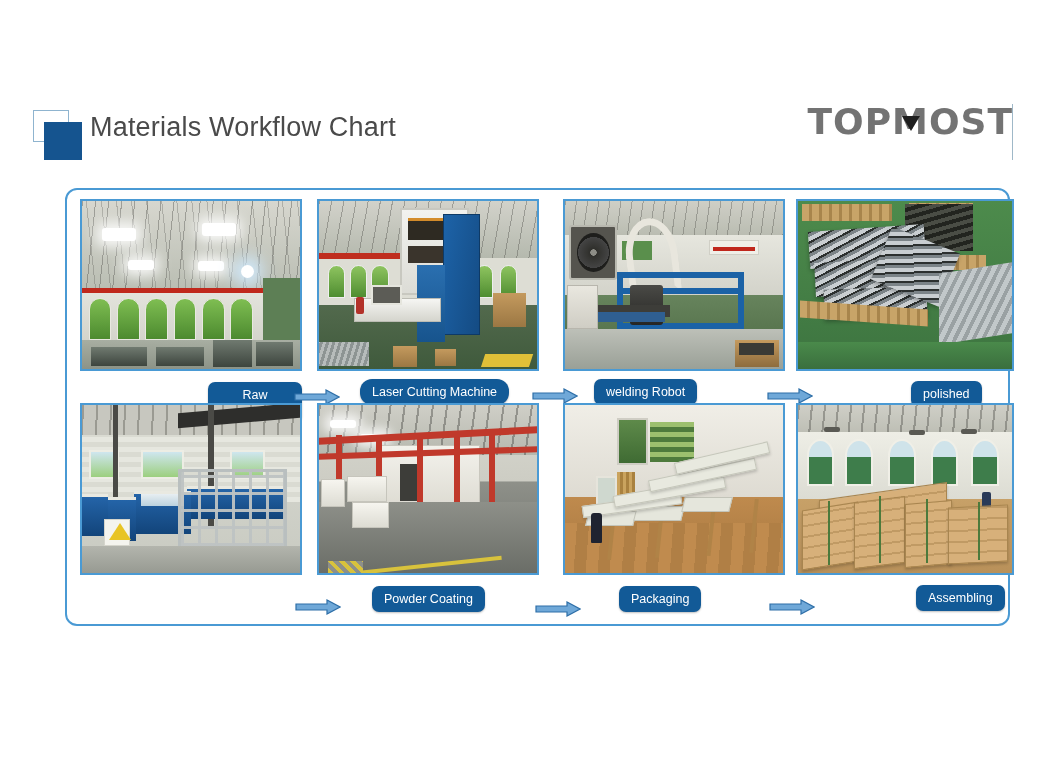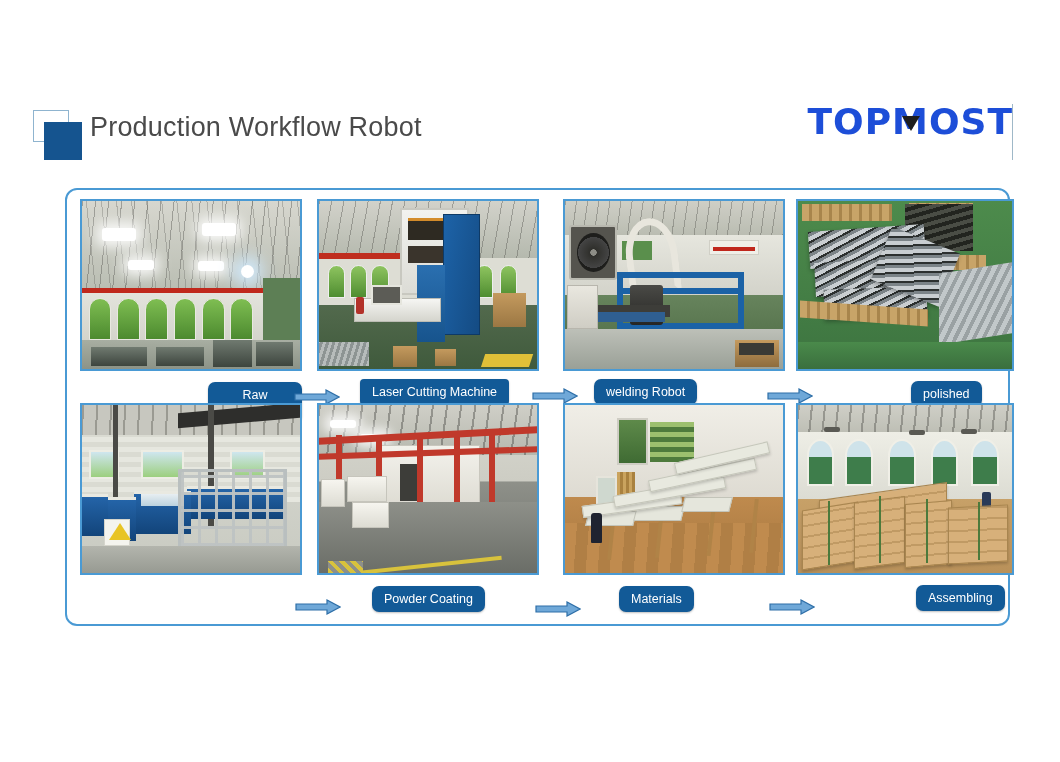--- a/index.html
+++ b/index.html
@@ -27,21 +27,21 @@
   }
 
   .page-title {
     position:absolute; left:90px; top:112px;
     font-size:27px; color:#4a4a4a; letter-spacing:.2px;
     font-weight:400; white-space:nowrap;
   }
 
   .brand { position:absolute; right:47px; top:100px; height:62px; }
   .brand-word {
-    font-size:36px; letter-spacing:1px; color:#1d4ed8;
+    font-size:36px; letter-spacing:1px; color:#737373;
     font-weight:700; font-family:"DejaVu Sans", sans-serif;
     position:relative; line-height:44px; white-space:nowrap;
   }
   .brand-tri {
     position:absolute; left:94px; top:16px;
     width:0; height:0; border-left:9px solid transparent;
     border-right:9px solid transparent; border-top:15px solid #1e1e1e;
   }
   .brand-rule {
     position:absolute; right:0; top:4px; width:1px; height:56px;
@@ -74,21 +74,21 @@
   .photo .scene { position:absolute; inset:0; }
 
   
   .chip {
     position:absolute; background:#125a97; color:#ffffff;
     font-size:12.5px; line-height:14px; text-align:center;
     padding:6px 12px; white-space:pre-line;
     box-shadow:0 1px 2px rgba(0,0,0,.25);
   }
   .chip.round { border-radius:7px; }
-  .chip.sharp { border-radius:4px; }
+  .chip.sharp { border-radius:12px; }
 
   .chip-r1-0 { left:128px; top:183px; }
   .chip-r1-1 { left:43px;  top:180px; }
   .chip-r1-2 { left:31px;  top:180px; }
   .chip-r1-3 { left:115px; top:182px; }
   .chip-r2-0 { left:126px; top:181px; }
   .chip-r2-1 { left:55px;  top:183px; }
   .chip-r2-2 { left:56px;  top:183px; }
   .chip-r2-3 { left:120px; top:182px; }
 
@@ -549,21 +549,21 @@
 </head>
 <body>
 
 <div class="header">
 
   <div class="logo-mark">
     <div class="sq-outline"></div>
     <div class="sq-solid"></div>
   </div>
 
-  <div class="page-title">Production Workflow Robot</div>
+  <div class="page-title">Materials Workflow Chart</div>
 
   <div class="brand">
     <div class="brand-word">TOPMOST</div>
     <div class="brand-tri"></div>
     <div class="brand-rule"></div>
   </div>
 
 </div>
 
 <div class="panel">
@@ -767,21 +767,21 @@
           <div class="tbl tb1"></div>
             <div class="tbl tb2"></div>
             <div class="tbl tb3"></div>
           <div class="frame2 f1"></div>
             <div class="frame2 f2"></div>
           <div class="frame2 f3"></div>
             <div class="frame2 f4"></div>
           <div class="person"></div>
         </div>
       </div>
-      <div class="chip round chip-r2-2">Materials</div>
+      <div class="chip round chip-r2-2">Packaging</div>
     </div>
 
     <div class="arrow arr-r2-2">
       <svg width="46" height="16" viewBox="0 0 46 16">
         <path d="M1 5 H32 V1 L45 8 L32 15 V11 H1 Z" fill="#6fa8d8" stroke="#2e6fa8" stroke-width="1.2"></path>
       </svg>
     </div>
 
     <div class="cell c3 wide">
       <div class="photo">

